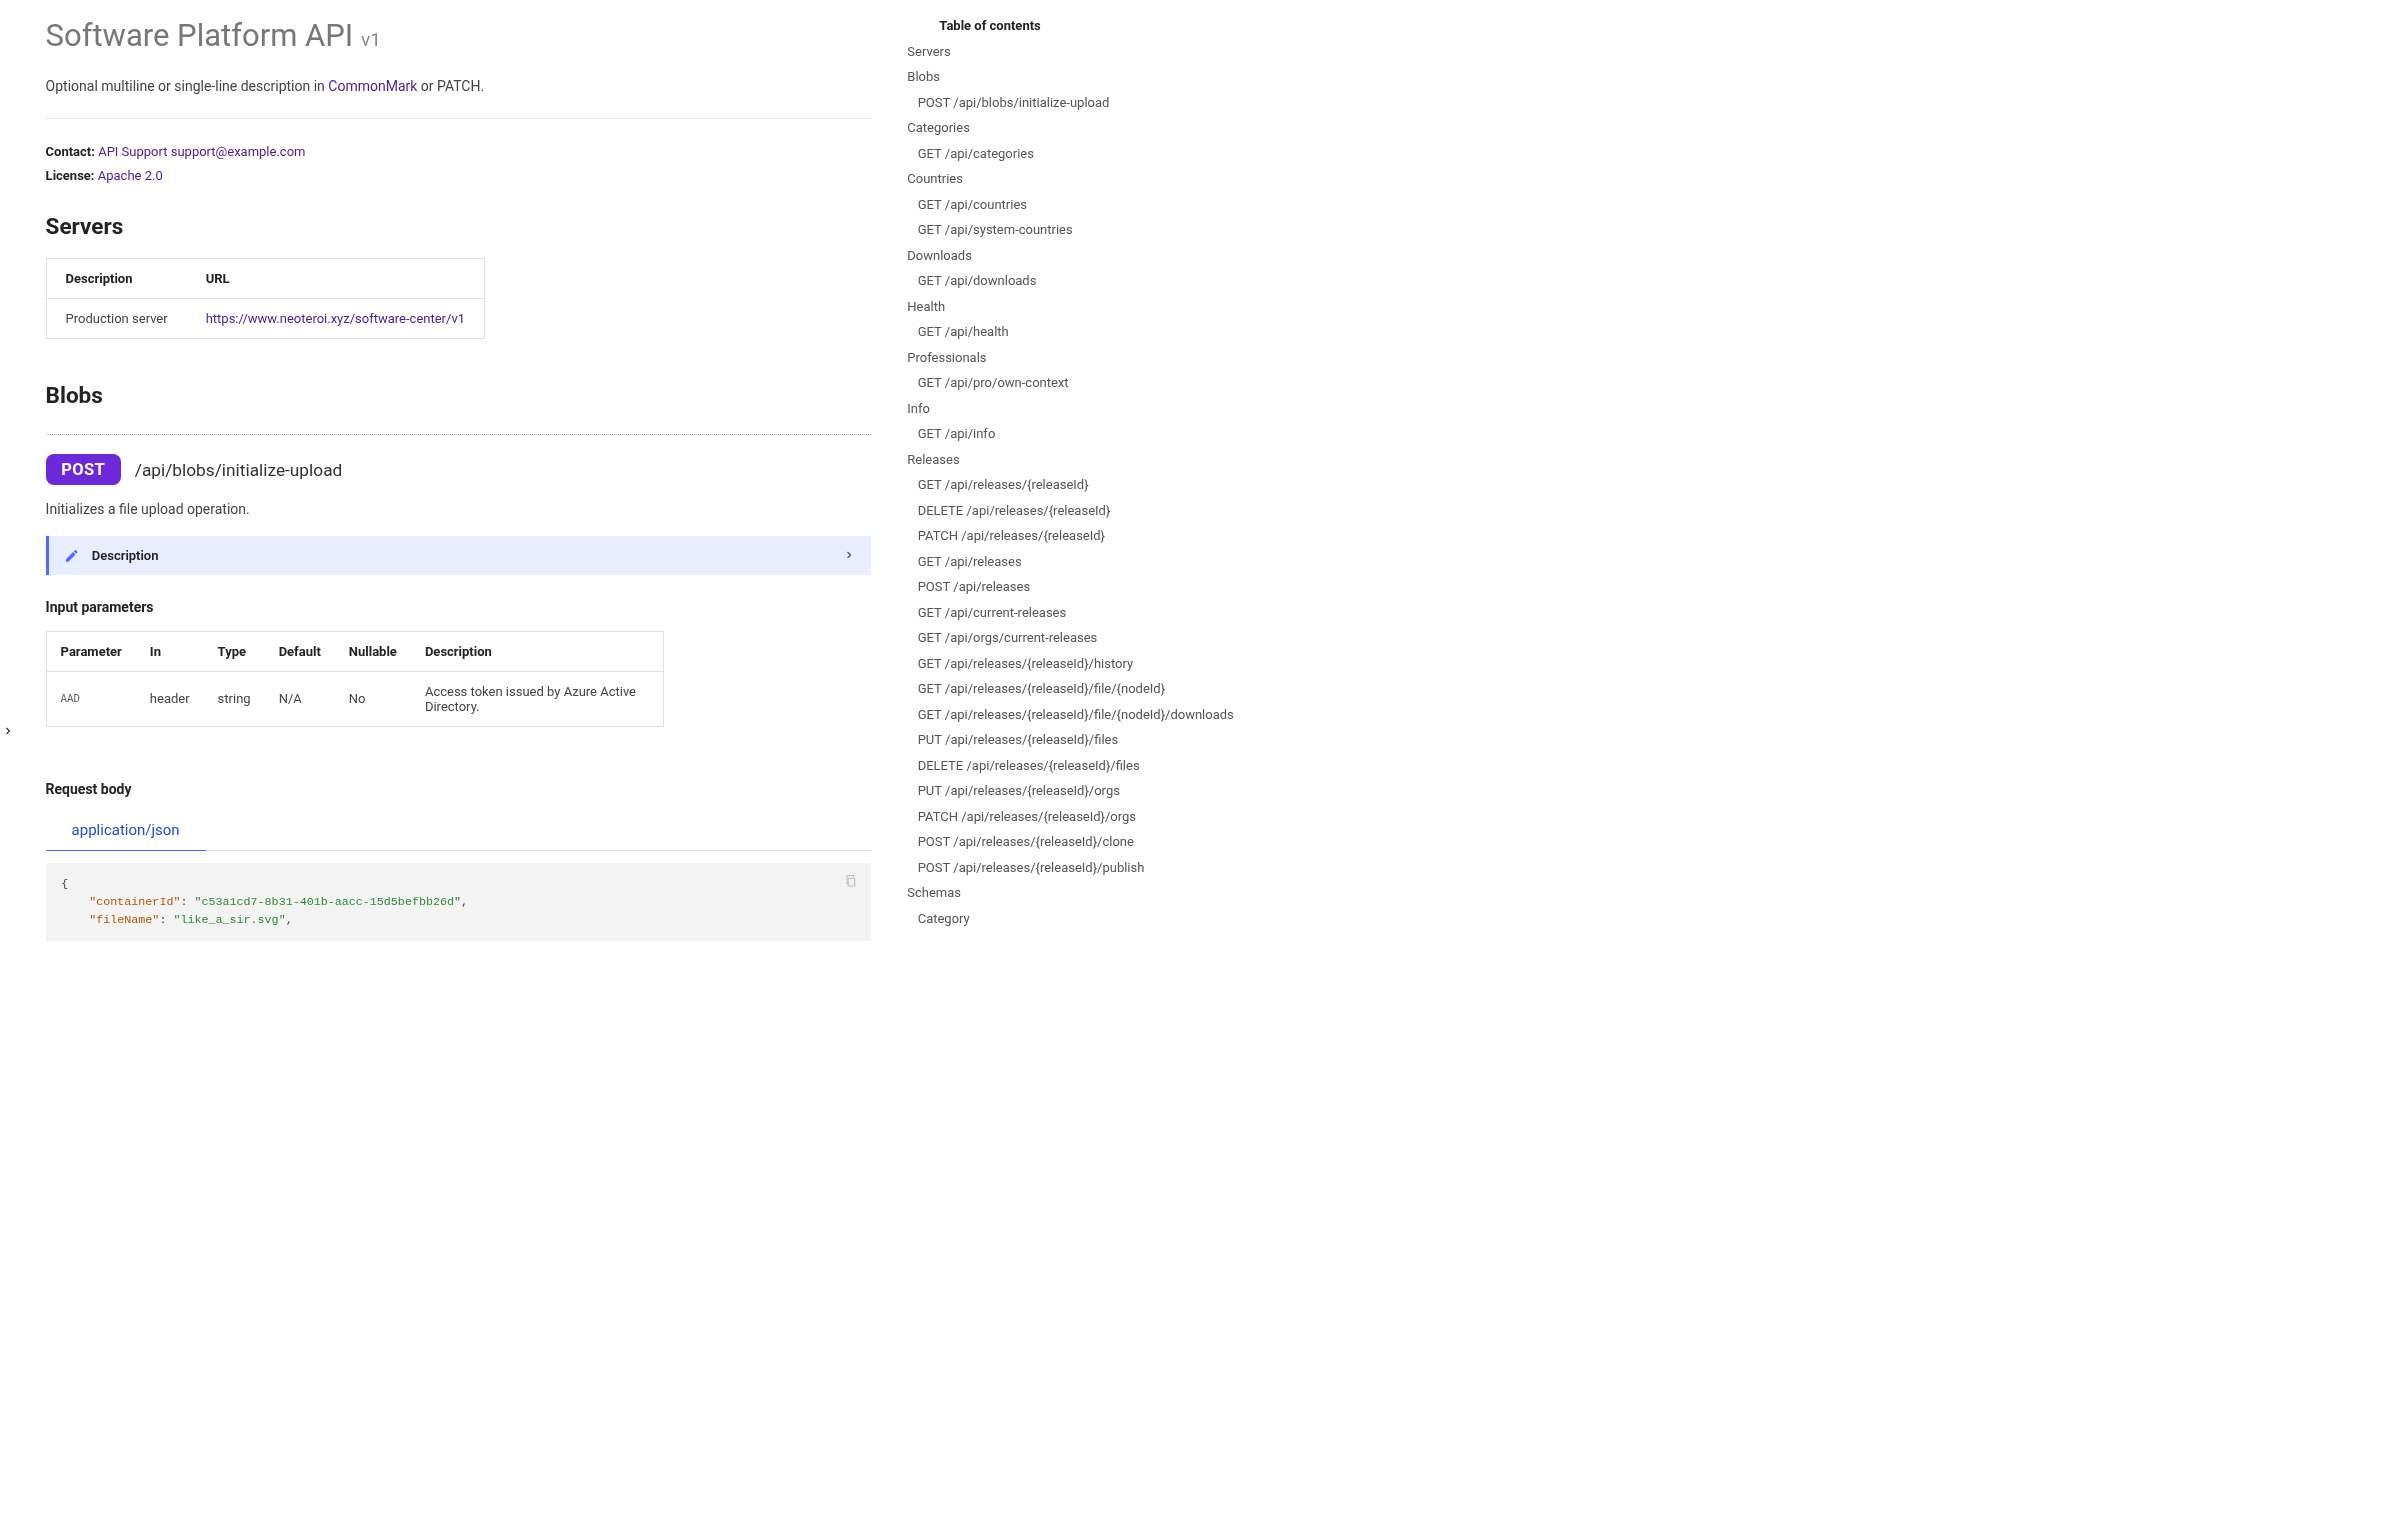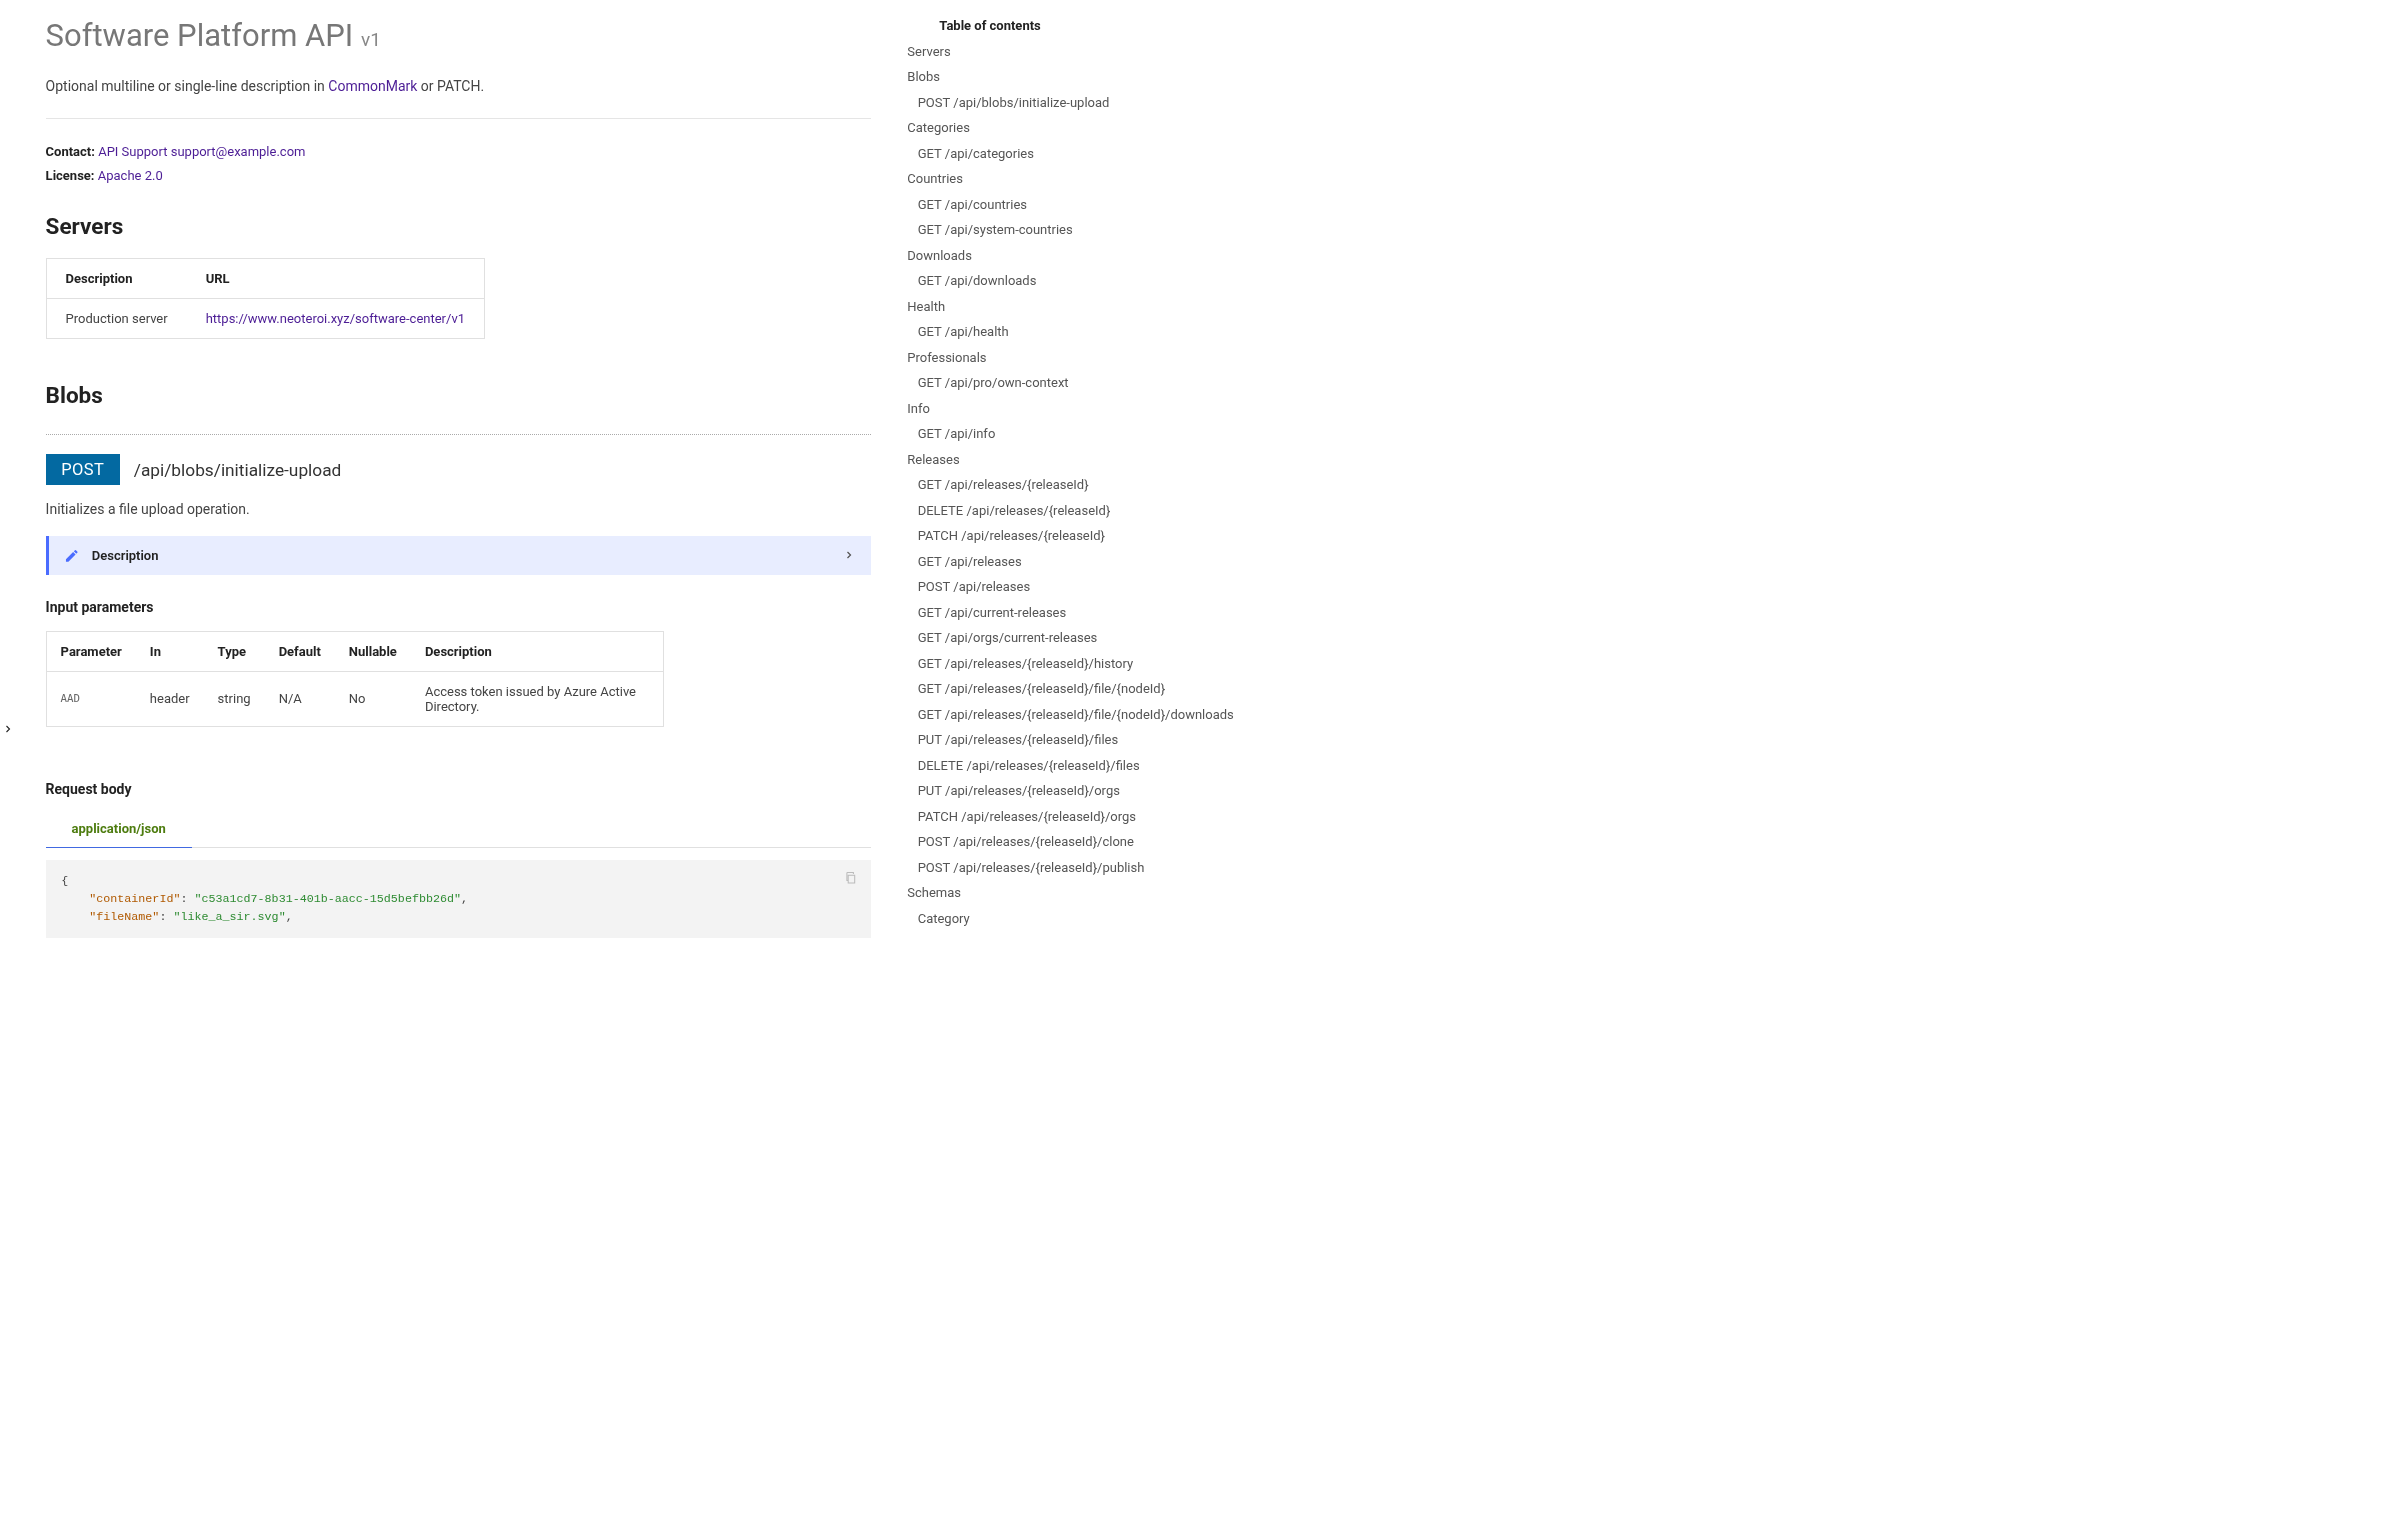--- a/index.html
+++ b/index.html
@@ -64,26 +64,27 @@
   }
   table.servers th, table.servers td {
     text-align: left;
     padding: 12px 19px;
     font-weight: 400;
   }
   table.servers thead th { font-weight: 700; border-bottom: 0.9px solid #e0e0e0; }
   table.servers tbody td { color: #444; }
   .endpoint-row { display: flex; align-items: center; gap: 14px; margin: 12px 0 15.6px 0; }
   .method-badge {
-    background: #0369a1;
+    background: #6d28d9;
     color: #fff;
-    font-weight: 400;
+    font-weight: 700;
     font-size: 16.5px;
     padding: 6px 15.6px;
     letter-spacing: 0.4px;
+    border-radius: 8px;
   }
   .endpoint-path { font-size: 17.3px; color: #333; }
   .endpoint-desc { font-size: 14px; color: #444; margin-bottom: 19px; }
   .desc-bar {
     background: #e8edff;
     border-left: 3.5px solid #4a6cff;
     display: flex;
     align-items: center;
     padding: 12px 15.6px;
     margin-bottom: 24px;
@@ -111,23 +112,23 @@
   }
   table.params thead th { font-weight: 700; border-bottom: 0.9px solid #e0e0e0; }
   table.params tbody td { color: #444; }
   table.params tbody td.code {
     font-family: "SFMono-Regular", Consolas, monospace;
     font-size: 10.8px;
     color: #666;
   }
   .tab-row { border-bottom: 0.9px solid #e0e0e0; margin-bottom: 12px; display: flex; }
   .tab-row .tab {
-    color: #4d7c0f;
-    font-weight: 700;
-    font-size: 13px;
+    color: #1d4ed8;
+    font-weight: 400;
+    font-size: 15px;
     padding: 8.7px 26px 10.4px 26px;
     border-bottom: 1.7px solid #4169e1;
     margin-bottom: -0.9px;
   }
   .code-block {
     background: #f3f3f3;
     padding: 12px 15.6px;
     font-family: "SFMono-Regular", Consolas, "Liberation Mono", Menlo, monospace;
     font-size: 11.7px;
     line-height: 1.55;

